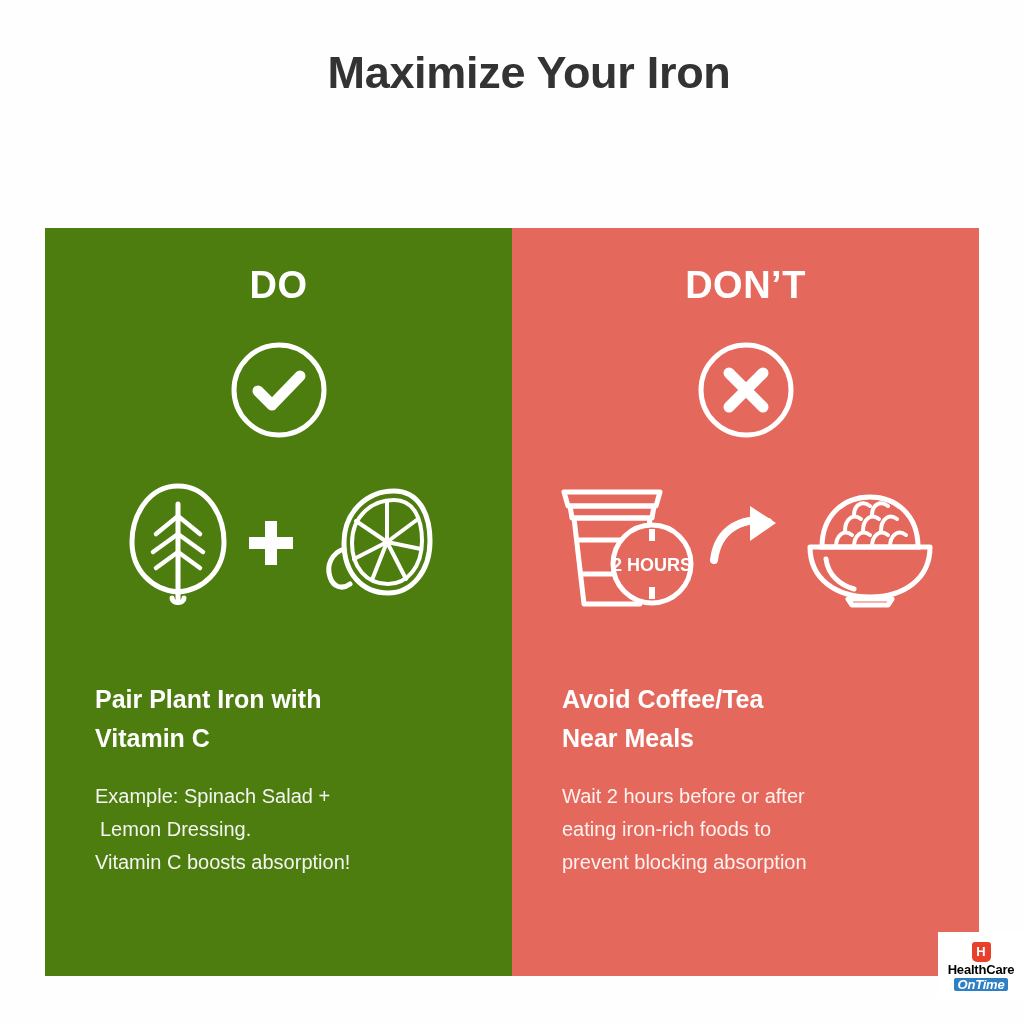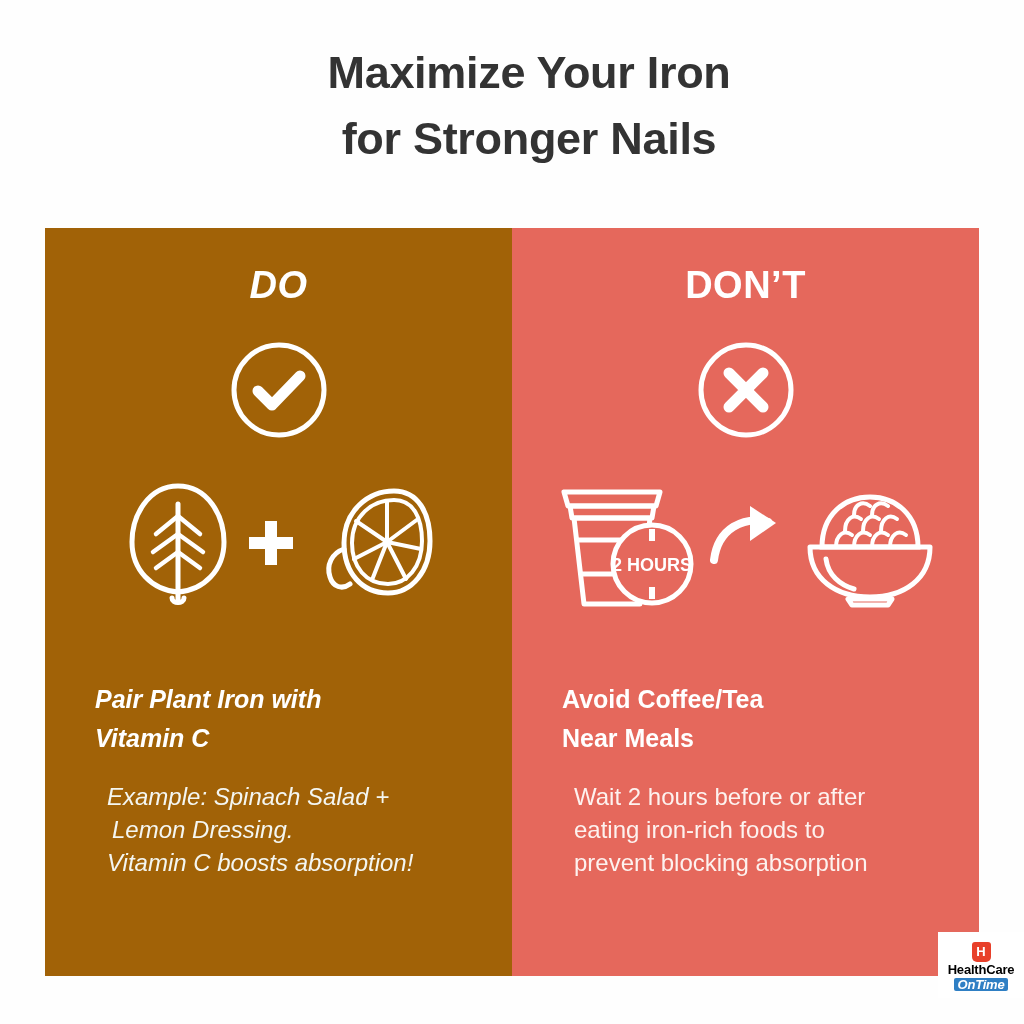--- a/index.html
+++ b/index.html
@@ -47,21 +47,21 @@
     width: 934px;
     height: 748px;
     display: flex;
   }
   .panel {
     width: 467px;
     height: 748px;
     position: relative;
     box-sizing: border-box;
   }
-  .panel.do   { background: #a16207; font-style: italic; }
+  .panel.do   { background: #4d7c0f; }
   .panel.dont { background: #E5685C; }
 
   .panel-header {
     position: absolute;
     top: 36px;
     left: 0;
     width: 100%;
     text-align: center;
     font-size: 38px;
     font-weight: bold;
@@ -99,25 +99,25 @@
     top: 452px;
   }
   .panel-heading {
     font-size: 25px;
     font-weight: bold;
     color: #ffffff;
     line-height: 39px;
     margin: 0 0 22px 0;
   }
   .panel-body {
-    font-size: 24px;
+    font-size: 20px;
     font-weight: normal;
     color: #f4f6f1;
     line-height: 33px;
-    margin: 12px;
+    margin: 0;
   }
   .panel.dont .panel-body { color: #fdf2ef; }
   .body-line { display: block; }
   .body-line.indent { padding-left: 5px; }
 
   
   .logo {
     position: absolute;
     left: 938px;
     top: 932px;
@@ -163,21 +163,20 @@
     letter-spacing: -0.2px;
   }
 </style>
 </head>
 <body>
 
 <div class="infographic">
 
   <div class="title-block">
     <div class="title-line">Maximize Your Iron</div>
-    <div class="title-line">for Stronger Nails</div>
   </div>
 
   <div class="panels">
 
     <div class="panel do">
 
       <div class="panel-header">DO</div>
 
       <div class="badge-wrap">
         <svg class="badge-svg" width="104" height="104" viewBox="0 0 104 104">

